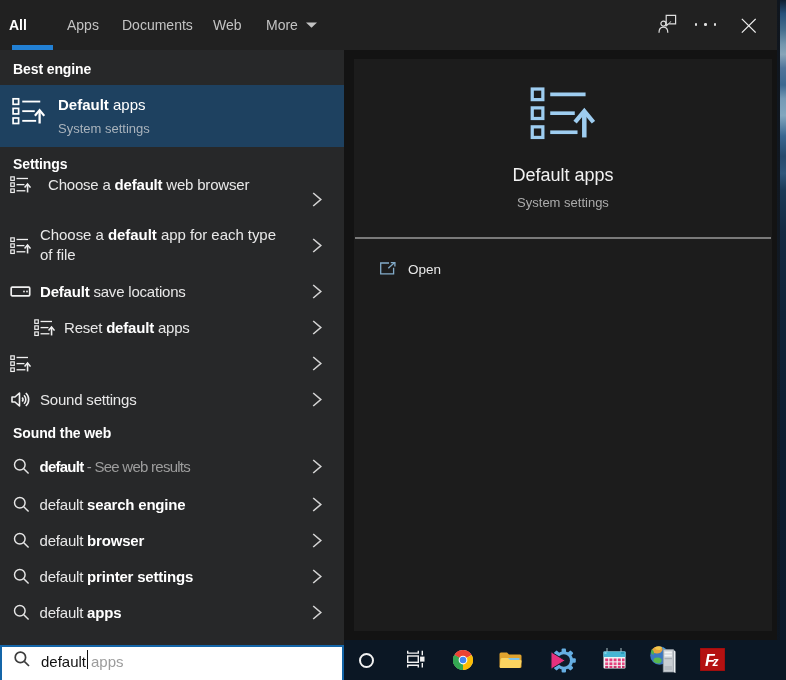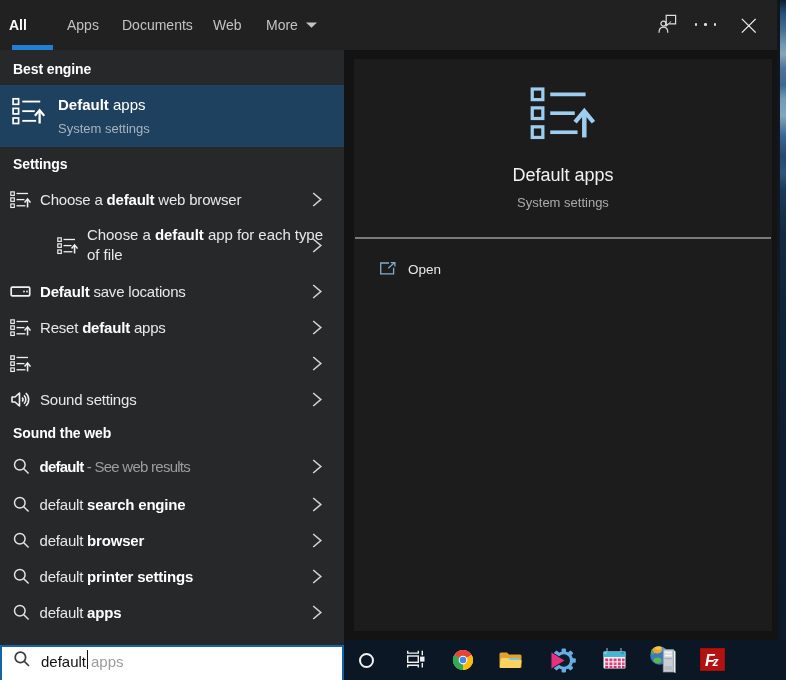--- a/index.html
+++ b/index.html
@@ -54,38 +54,38 @@
   <path d="M20.5 28.3 L45.5 28.3" stroke-width="3.7"></path>
   <path d="M20.5 47.7 L48.3 47.7" stroke-width="3.7"></path>
   <path d="M45.8 37.5 L55.2 26.3 L64.5 37.5" stroke-width="4.4"></path>
   <path d="M55.2 29 L55.2 53" stroke-width="4.6"></path>
 </svg>
 <div class="abs" style="left:58px;top:96px;font-size:15px;color:#fff;"><b>Default</b> apps</div>
 <div class="abs" style="left:58px;top:121px;font-size:13px;color:#a9b3bc;">System settings</div>
 
 <div class="hdr" style="top:156px;">Settings</div>
 
-<div class="row" style="top:181px;height:36px;">
+<div class="row" style="top:166px;height:36px;gap:8px;">
   <svg style="margin-left:10px;" width="21" height="21" viewBox="0 0 66 56" fill="none" stroke="#f0f0f0">
     <rect x="2.5" y="4" width="11" height="11" stroke-width="3.7"></rect>
       <rect x="2.5" y="22.8" width="11" height="11" stroke-width="3.7"></rect>
       <rect x="2.5" y="42" width="11" height="11" stroke-width="3.7"></rect>
     <path d="M20.5 9.1 L56.5 9.1" stroke-width="4.1"></path>
       <path d="M20.5 28.3 L45.5 28.3" stroke-width="4.1"></path>
       <path d="M20.5 47.7 L48.3 47.7" stroke-width="4.1"></path>
     <path d="M45.8 37.5 L55.2 26.3 L64.5 37.5" stroke-width="4.7"></path>
       <path d="M55.2 29 L55.2 53" stroke-width="4.9"></path>
   </svg>
   <div class="rowtext" style="margin-left:9px;">Choose a <b>default</b> web browser</div>
 </div>
 <svg class="chev" style="top:192px;" width="10" height="15" viewBox="0 0 10 15" fill="none" stroke="#d4d4d4" stroke-width="1.6">
     <path d="M1.2 1 L8.8 7.5 L1.2 14"></path>
   </svg>
 
-<div class="row" style="top:217px;height:56px;padding-left:47px;">
+<div class="row" style="top:217px;height:56px;">
   <svg style="margin-left:10px;flex:none;" width="21" height="21" viewBox="0 0 66 56" fill="none" stroke="#f0f0f0">
     <rect x="2.5" y="4" width="11" height="11" stroke-width="3.7"></rect>
       <rect x="2.5" y="22.8" width="11" height="11" stroke-width="3.7"></rect>
       <rect x="2.5" y="42" width="11" height="11" stroke-width="3.7"></rect>
     <path d="M20.5 9.1 L56.5 9.1" stroke-width="4.1"></path>
       <path d="M20.5 28.3 L45.5 28.3" stroke-width="4.1"></path>
       <path d="M20.5 47.7 L48.3 47.7" stroke-width="4.1"></path>
     <path d="M45.8 37.5 L55.2 26.3 L64.5 37.5" stroke-width="4.7"></path>
       <path d="M55.2 29 L55.2 53" stroke-width="4.9"></path>
   </svg>
@@ -100,21 +100,21 @@
     <rect x="1.2" y="6.2" width="18.5" height="8.6" rx="1"></rect>
     <circle cx="14" cy="10.5" r="0.9" fill="#f0f0f0" stroke="none"></circle>
       <circle cx="17" cy="10.5" r="0.9" fill="#f0f0f0" stroke="none"></circle>
   </svg>
   <div class="rowtext" style="margin-left:9px;"><b>Default</b> save locations</div>
 </div>
 <svg class="chev" style="top:284px;" width="10" height="15" viewBox="0 0 10 15" fill="none" stroke="#d4d4d4" stroke-width="1.6">
     <path d="M1.2 1 L8.8 7.5 L1.2 14"></path>
   </svg>
 
-<div class="row" style="top:309px;height:36px;">
+<div class="row" style="top:309px;height:36px;margin-left:24px;">
   <svg style="margin-left:10px;" width="21" height="21" viewBox="0 0 66 56" fill="none" stroke="#f0f0f0">
     <rect x="2.5" y="4" width="11" height="11" stroke-width="3.7"></rect>
       <rect x="2.5" y="22.8" width="11" height="11" stroke-width="3.7"></rect>
       <rect x="2.5" y="42" width="11" height="11" stroke-width="3.7"></rect>
     <path d="M20.5 9.1 L56.5 9.1" stroke-width="4.1"></path>
       <path d="M20.5 28.3 L45.5 28.3" stroke-width="4.1"></path>
       <path d="M20.5 47.7 L48.3 47.7" stroke-width="4.1"></path>
     <path d="M45.8 37.5 L55.2 26.3 L64.5 37.5" stroke-width="4.7"></path>
       <path d="M55.2 29 L55.2 53" stroke-width="4.9"></path>
   </svg>

